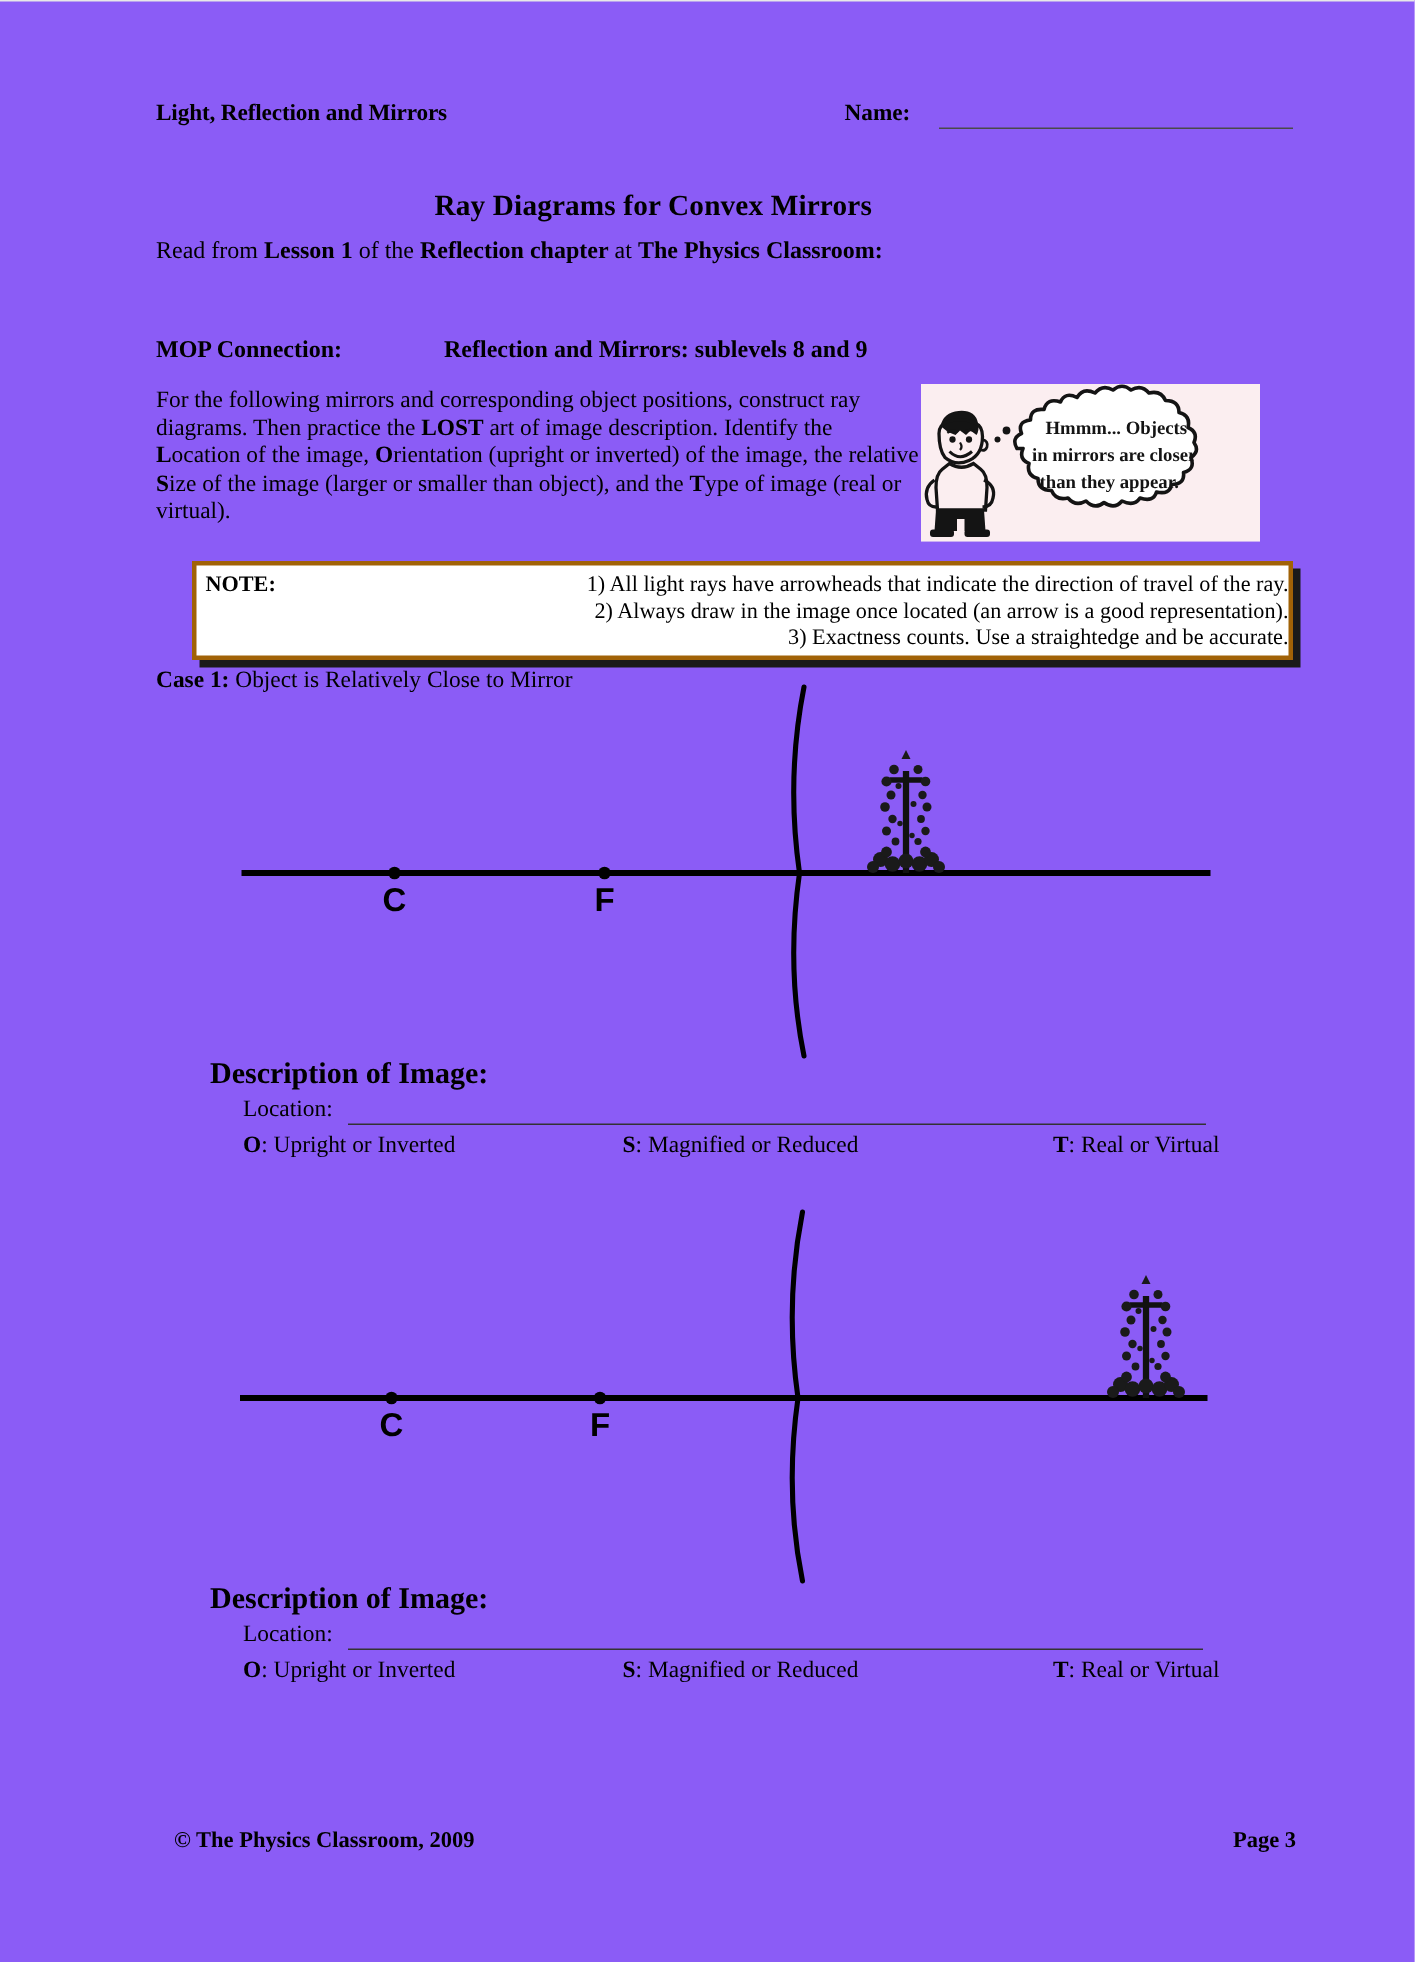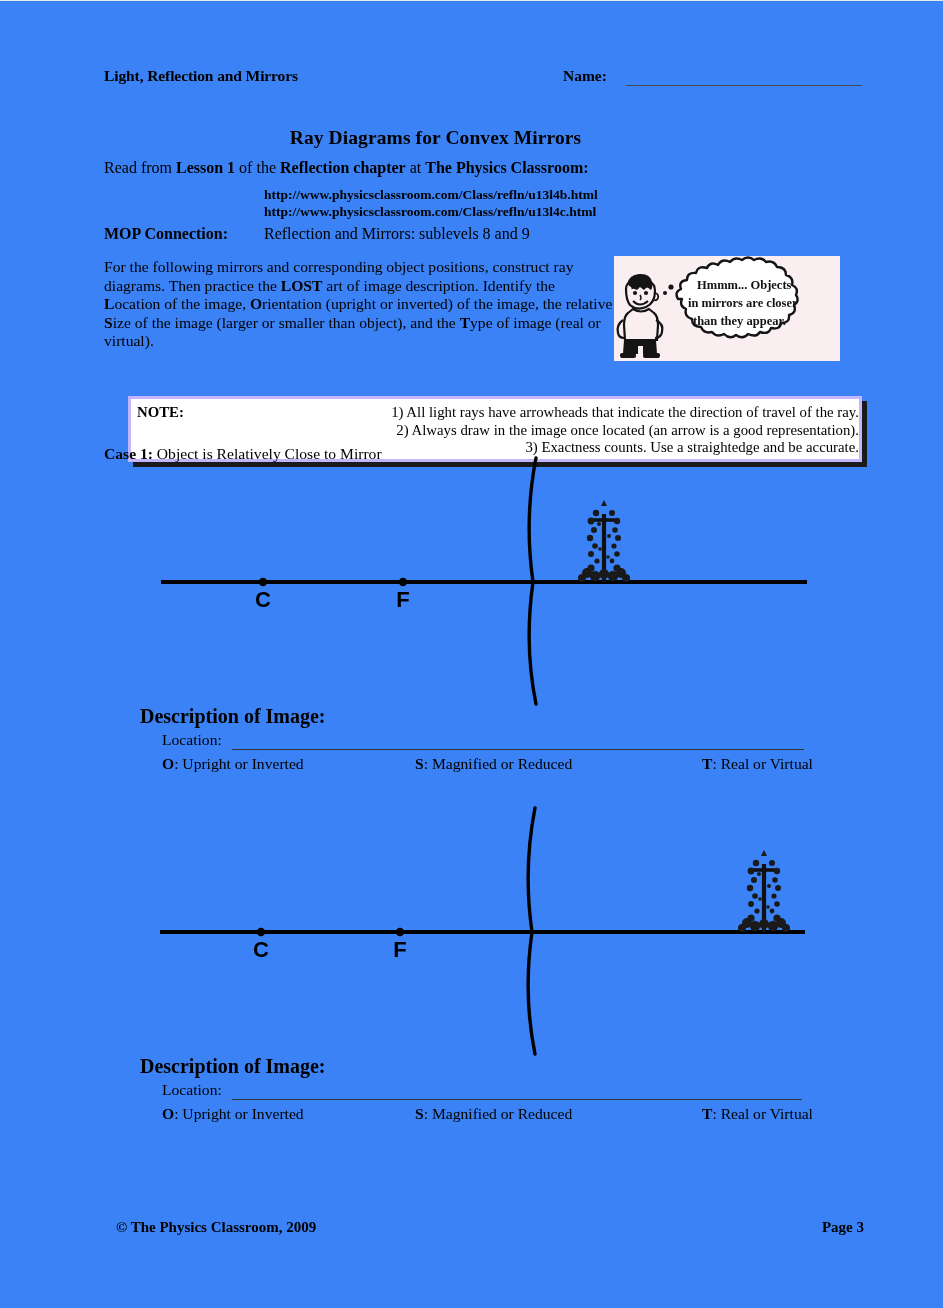--- a/index.html
+++ b/index.html
@@ -11,21 +11,21 @@
     width: 943px;
     height: 1308px;
     position: relative;
     font-family: "Liberation Serif", "DejaVu Serif", serif;
     color: #000;
     overflow: hidden;
   }
   .page {
     position: absolute;
     inset: 0;
-    background: #3b82f6;
+    background: #8b5cf6;
     border-top: 1px solid #e8e8e8;
   }
 
   
   .header {
     position: absolute;
     left: 104px;
     top: 66px;
     width: 760px;
     height: 26px;
@@ -88,21 +88,21 @@
   }
 
   .mop {
     position: absolute;
     left: 104px;
     top: 224px;
     font-size: 16px;
     white-space: nowrap;
   }
   .mop .mop-label { font-weight: bold; font-family: Liberation Serif, serif; }
-  .mop .mop-value { display: inline-block; margin-left: 36px; }
+  .mop .mop-value { display: inline-block; margin-left: 68px; font-weight: bold; }
 
   
   .intro {
     position: absolute;
     left: 104px;
     top: 257px;
     width: 510px;
     font-size: 15.6px;
     line-height: 18.6px;
   }
@@ -117,24 +117,24 @@
     height: 105px;
     background: #fbeef0;
     overflow: hidden;
   }
   .cartoon svg { display: block; }
 
   
   .notebox {
     position: absolute;
     left: 128px;
-    top: 395px;
+    top: 373px;
     width: 728px;
     height: 60px;
-    border: 3px solid #c4b5fd;
+    border: 3px solid #a16207;
     background: #fff;
     box-shadow: 5px 5px 0 0 #1a1a1a;
   }
   .notebox-inner {
     position: relative;
     padding: 5px 0 0 6px;
     font-size: 14.8px;
     line-height: 17.6px;
   }
   .note-label {
@@ -213,24 +213,20 @@
     <div class="header-name-label">Name:</div>
     <div class="header-name-rule"></div>
   </div>
 
   <div class="doc-title">Ray Diagrams for Convex Mirrors</div>
 
   <div class="readfrom">
     <span>Read from </span><b>Lesson 1</b><span> of the </span><b>Reflection chapter</b><span> at </span><b>The Physics Classroom:</b>
   </div>
 
-  <div class="urls">
-    <div>http://www.physicsclassroom.com/Class/refln/u13l4b.html</div>
-    <div>http://www.physicsclassroom.com/Class/refln/u13l4c.html</div>
-  </div>
 
   <div class="mop">
     <span class="mop-label">MOP Connection:</span><span class="mop-value">Reflection and Mirrors:  sublevels 8 and 9</span>
   </div>
 
   <div class="intro"><span>For the following mirrors and corresponding object positions, construct ray diagrams.  Then practice the </span><b>LOST</b><span> art of image description.  Identify the </span><b>L</b><span>ocation of the image, </span><b>O</b><span>rientation (upright or inverted) of the image, the relative </span><b>S</b><span>ize of the image (larger or smaller than object), and the </span><b>T</b><span>ype of image (real or virtual).</span></div>
 
   <div class="cartoon">
     <svg width="226" height="105" viewBox="0 0 226 105" xmlns="http://www.w3.org/2000/svg">
       <rect x="0" y="0" width="226" height="105" fill="#fbeef0"></rect>

